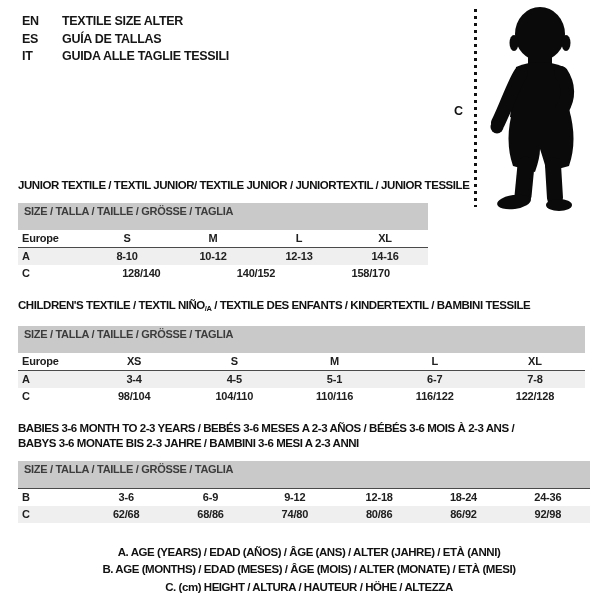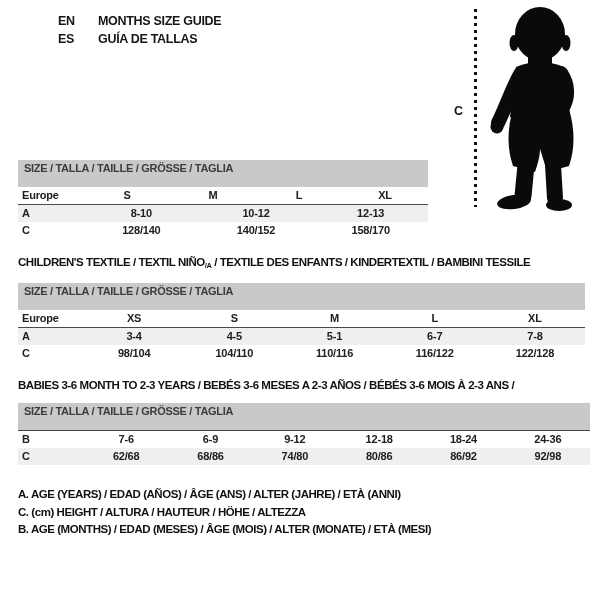--- a/index.html
+++ b/index.html
@@ -4,21 +4,21 @@
 <style>
   html,body{margin:0;padding:0;}
   body{
     width:600px;height:600px;background:#ffffff;overflow:hidden;position:relative;
     font-family:"Liberation Sans","DejaVu Sans",sans-serif;
     -webkit-font-smoothing:antialiased;
   }
   
   .lang-block{padding:13px 0 0 22px;}
   .lang-row{display:flex;font-weight:700;font-size:12.5px;line-height:17.5px;
-    color:#161616;letter-spacing:-0.3px;margin-left:36px;}
+    color:#161616;letter-spacing:-0.3px;}
   .lang-code{width:40px;flex:0 0 40px;}
   
   .figure-wrap{position:absolute;top:0;left:440px;width:160px;height:215px;}
   .measure-line{position:absolute;left:34px;top:9px;width:3px;height:198px;
     background-image:repeating-linear-gradient(#111 0px,#111 3px,transparent 3px,transparent 7px);}
   .measure-label{position:absolute;left:14px;top:104px;font-weight:700;font-size:12.5px;color:#111;}
   .silhouette{position:absolute;left:43px;top:5px;}
   
   .sections{margin:112px 0 0 18px;width:572px;}
   .section{margin-bottom:16px;}
@@ -33,33 +33,37 @@
   .size-head.underlined{border-bottom:1px solid #4a4a4a;}
   .trow{display:flex;height:17px;line-height:17px;font-weight:700;font-size:11px;
     letter-spacing:-0.2px;color:#202020;}
   .trow.underlined{border-bottom:1px solid #4a4a4a;}
   .trow.shaded{background:#efefef;}
   .cell.label{width:62px;flex:0 0 62px;padding-left:4px;text-align:left;}
   .cell.val{flex:1;text-align:center;}
   
   .footnotes{margin:21px 0 0 18px;}
   .footnote{font-weight:700;font-size:11.5px;line-height:17.5px;color:#111;
-    letter-spacing:-0.45px;}
+    letter-spacing:-0.45px;text-align:center;}
 </style>
 </head>
 <body>
 
 <div class="lang-block">
   <div class="lang-row">
     <span class="lang-code">EN</span>
-    <span>MONTHS SIZE GUIDE</span>
+    <span>TEXTILE SIZE ALTER</span>
   </div>
   <div class="lang-row">
     <span class="lang-code">ES</span>
     <span>GUÍA DE TALLAS</span>
+  </div>
+  <div class="lang-row">
+    <span class="lang-code">IT</span>
+    <span>GUIDA ALLE TAGLIE TESSILI</span>
   </div>
 </div>
 
 <div class="figure-wrap">
   <span class="measure-label">C</span>
   <div class="measure-line"></div>
   <svg class="silhouette" width="112" height="206" viewBox="0 0 112 206" aria-hidden="true">
     <g fill="#0a0a0a" stroke="none">
       <ellipse cx="57" cy="29" rx="25" ry="27"></ellipse>
       <ellipse cx="31" cy="38" rx="4.5" ry="8"></ellipse>
@@ -73,34 +77,38 @@
       <path d="M43 160 L 40 191" stroke="#0a0a0a" stroke-width="17" stroke-linecap="round" fill="none"></path>
       <path d="M70 160 L 72 193" stroke="#0a0a0a" stroke-width="16" stroke-linecap="round" fill="none"></path>
       <ellipse cx="31" cy="197" rx="17" ry="7" transform="rotate(-8 31 197)"></ellipse>
       <ellipse cx="76" cy="200" rx="13" ry="6"></ellipse>
     </g>
   </svg>
 </div>
 
 <div class="sections">
     <div class="section">
+      <div class="section-title">
+        <div><span>JUNIOR TEXTILE / TEXTIL JUNIOR/ TEXTILE JUNIOR / JUNIORTEXTIL / JUNIOR TESSILE</span></div>
+      </div>
       <div class="size-table">
         <div class="size-head">SIZE / TALLA / TAILLE / GRÖSSE / TAGLIA</div>
         <div class="trow underlined">
           <div class="cell label">Europe</div>
           <div class="cell val">S</div>
           <div class="cell val">M</div>
           <div class="cell val">L</div>
           <div class="cell val">XL</div>
         </div>
         <div class="trow shaded">
           <div class="cell label">A</div>
           <div class="cell val">8-10</div>
           <div class="cell val">10-12</div>
           <div class="cell val">12-13</div>
+          <div class="cell val">14-16</div>
         </div>
         <div class="trow ">
           <div class="cell label">C</div>
           <div class="cell val">128/140</div>
           <div class="cell val">140/152</div>
           <div class="cell val">158/170</div>
         </div>
       </div>
     </div>
     <div class="section">
@@ -131,26 +139,27 @@
           <div class="cell val">104/110</div>
           <div class="cell val">110/116</div>
           <div class="cell val">116/122</div>
           <div class="cell val">122/128</div>
         </div>
       </div>
     </div>
     <div class="section">
       <div class="section-title">
         <div><span>BABIES 3-6 MONTH TO 2-3 YEARS / BEBÉS 3-6 MESES A 2-3 AÑOS / BÉBÉS 3-6 MOIS À 2-3 ANS /</span></div>
+        <div><span>BABYS 3-6 MONATE BIS 2-3 JAHRE / BAMBINI 3-6 MESI A 2-3 ANNI</span></div>
       </div>
       <div class="size-table">
         <div class="size-head underlined">SIZE / TALLA / TAILLE / GRÖSSE / TAGLIA</div>
         <div class="trow ">
           <div class="cell label">B</div>
-          <div class="cell val">7-6</div>
+          <div class="cell val">3-6</div>
           <div class="cell val">6-9</div>
           <div class="cell val">9-12</div>
           <div class="cell val">12-18</div>
           <div class="cell val">18-24</div>
           <div class="cell val">24-36</div>
         </div>
         <div class="trow shaded">
           <div class="cell label">C</div>
           <div class="cell val">62/68</div>
           <div class="cell val">68/86</div>
@@ -158,15 +167,15 @@
           <div class="cell val">80/86</div>
           <div class="cell val">86/92</div>
           <div class="cell val">92/98</div>
         </div>
       </div>
     </div>
   </div>
 
 <div class="footnotes">
   <div class="footnote">A. AGE (YEARS) / EDAD (AÑOS) / ÂGE (ANS) / ALTER (JAHRE) / ETÀ (ANNI)</div>
+  <div class="footnote">B. AGE (MONTHS) / EDAD (MESES) / ÂGE (MOIS) / ALTER (MONATE) / ETÀ (MESI)</div>
   <div class="footnote">C. (cm) HEIGHT / ALTURA / HAUTEUR / HÖHE / ALTEZZA</div>
-  <div class="footnote">B. AGE (MONTHS) / EDAD (MESES) / ÂGE (MOIS) / ALTER (MONATE) / ETÀ (MESI)</div>
 </div>
 
 </body></html>

